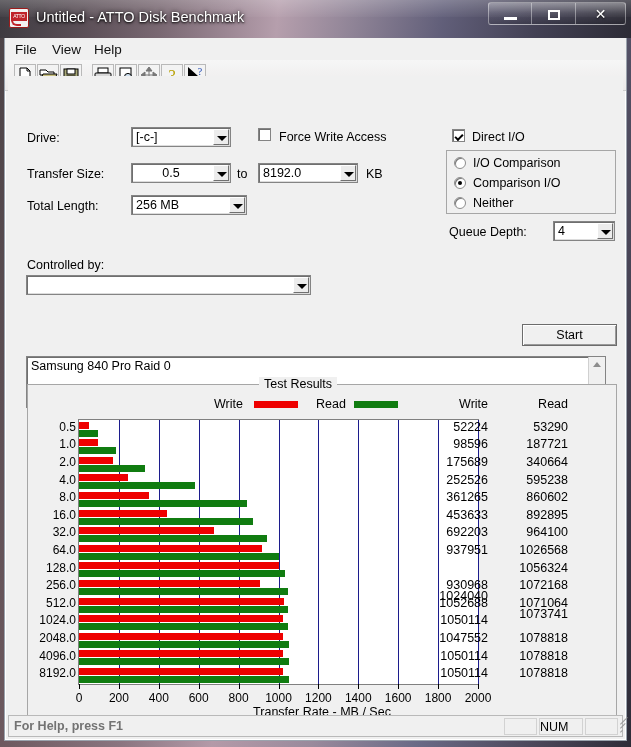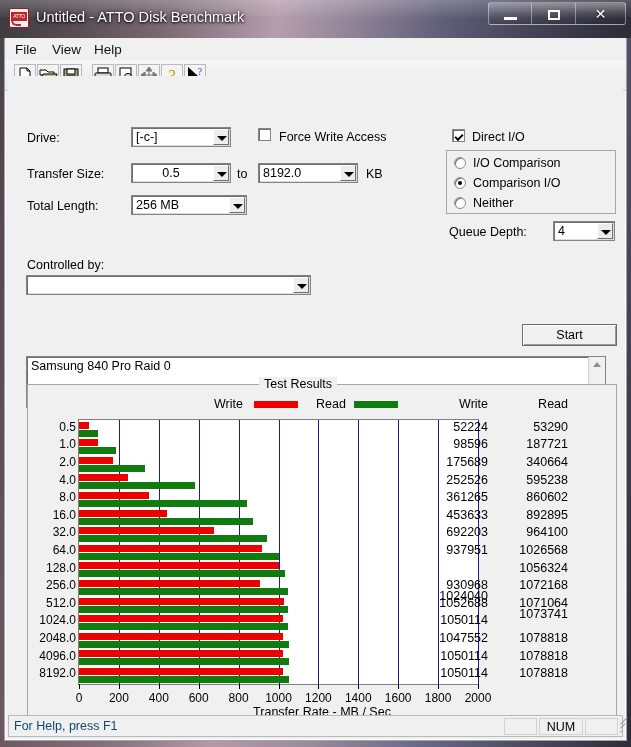--- a/index.html
+++ b/index.html
@@ -171,24 +171,24 @@
   .xminor{position:absolute;width:1px;height:5px;background:#000;}
   #xlabel{position:absolute;left:0;right:0;text-align:center;font-size:12.5px;color:#000;}
   .colhdr{position:absolute;font-size:12.5px;color:#000;text-align:right;}
   .cellw,.cellr{position:absolute;font-size:12.5px;color:#000;text-align:right;white-space:nowrap;}
 
   
   #statusbar{
     position:absolute;left:3px;bottom:3px;width:615px;height:22px;
     background:#f0f0f0;border:1px solid #b9b9b9;box-sizing:border-box;
   }
-  #status-text{position:absolute;left:5px;top:3px;font-size:12.5px;color:#0c4a6e;}
+  #status-text{position:absolute;left:5px;top:3px;font-size:12.5px;color:#737373;font-weight:bold;}
   .spane{
     position:absolute;top:2px;height:17px;border:1px solid #d2d2d2;box-sizing:border-box;background:#f0f0f0;
-    font-size:12.5px;text-align:center;line-height:16px;color:#000;
+    font-size:12.5px;line-height:16px;color:#000;
   }
   #grip{position:absolute;right:2px;bottom:2px;width:12px;height:12px;}
   #grip i{position:absolute;display:block;background:#9a9a9a;height:1px;transform:rotate(-45deg);transform-origin:0 0;}
 </style>
 </head>
 <body>
 
 <div id="win">
 
   <div id="titlebar">

